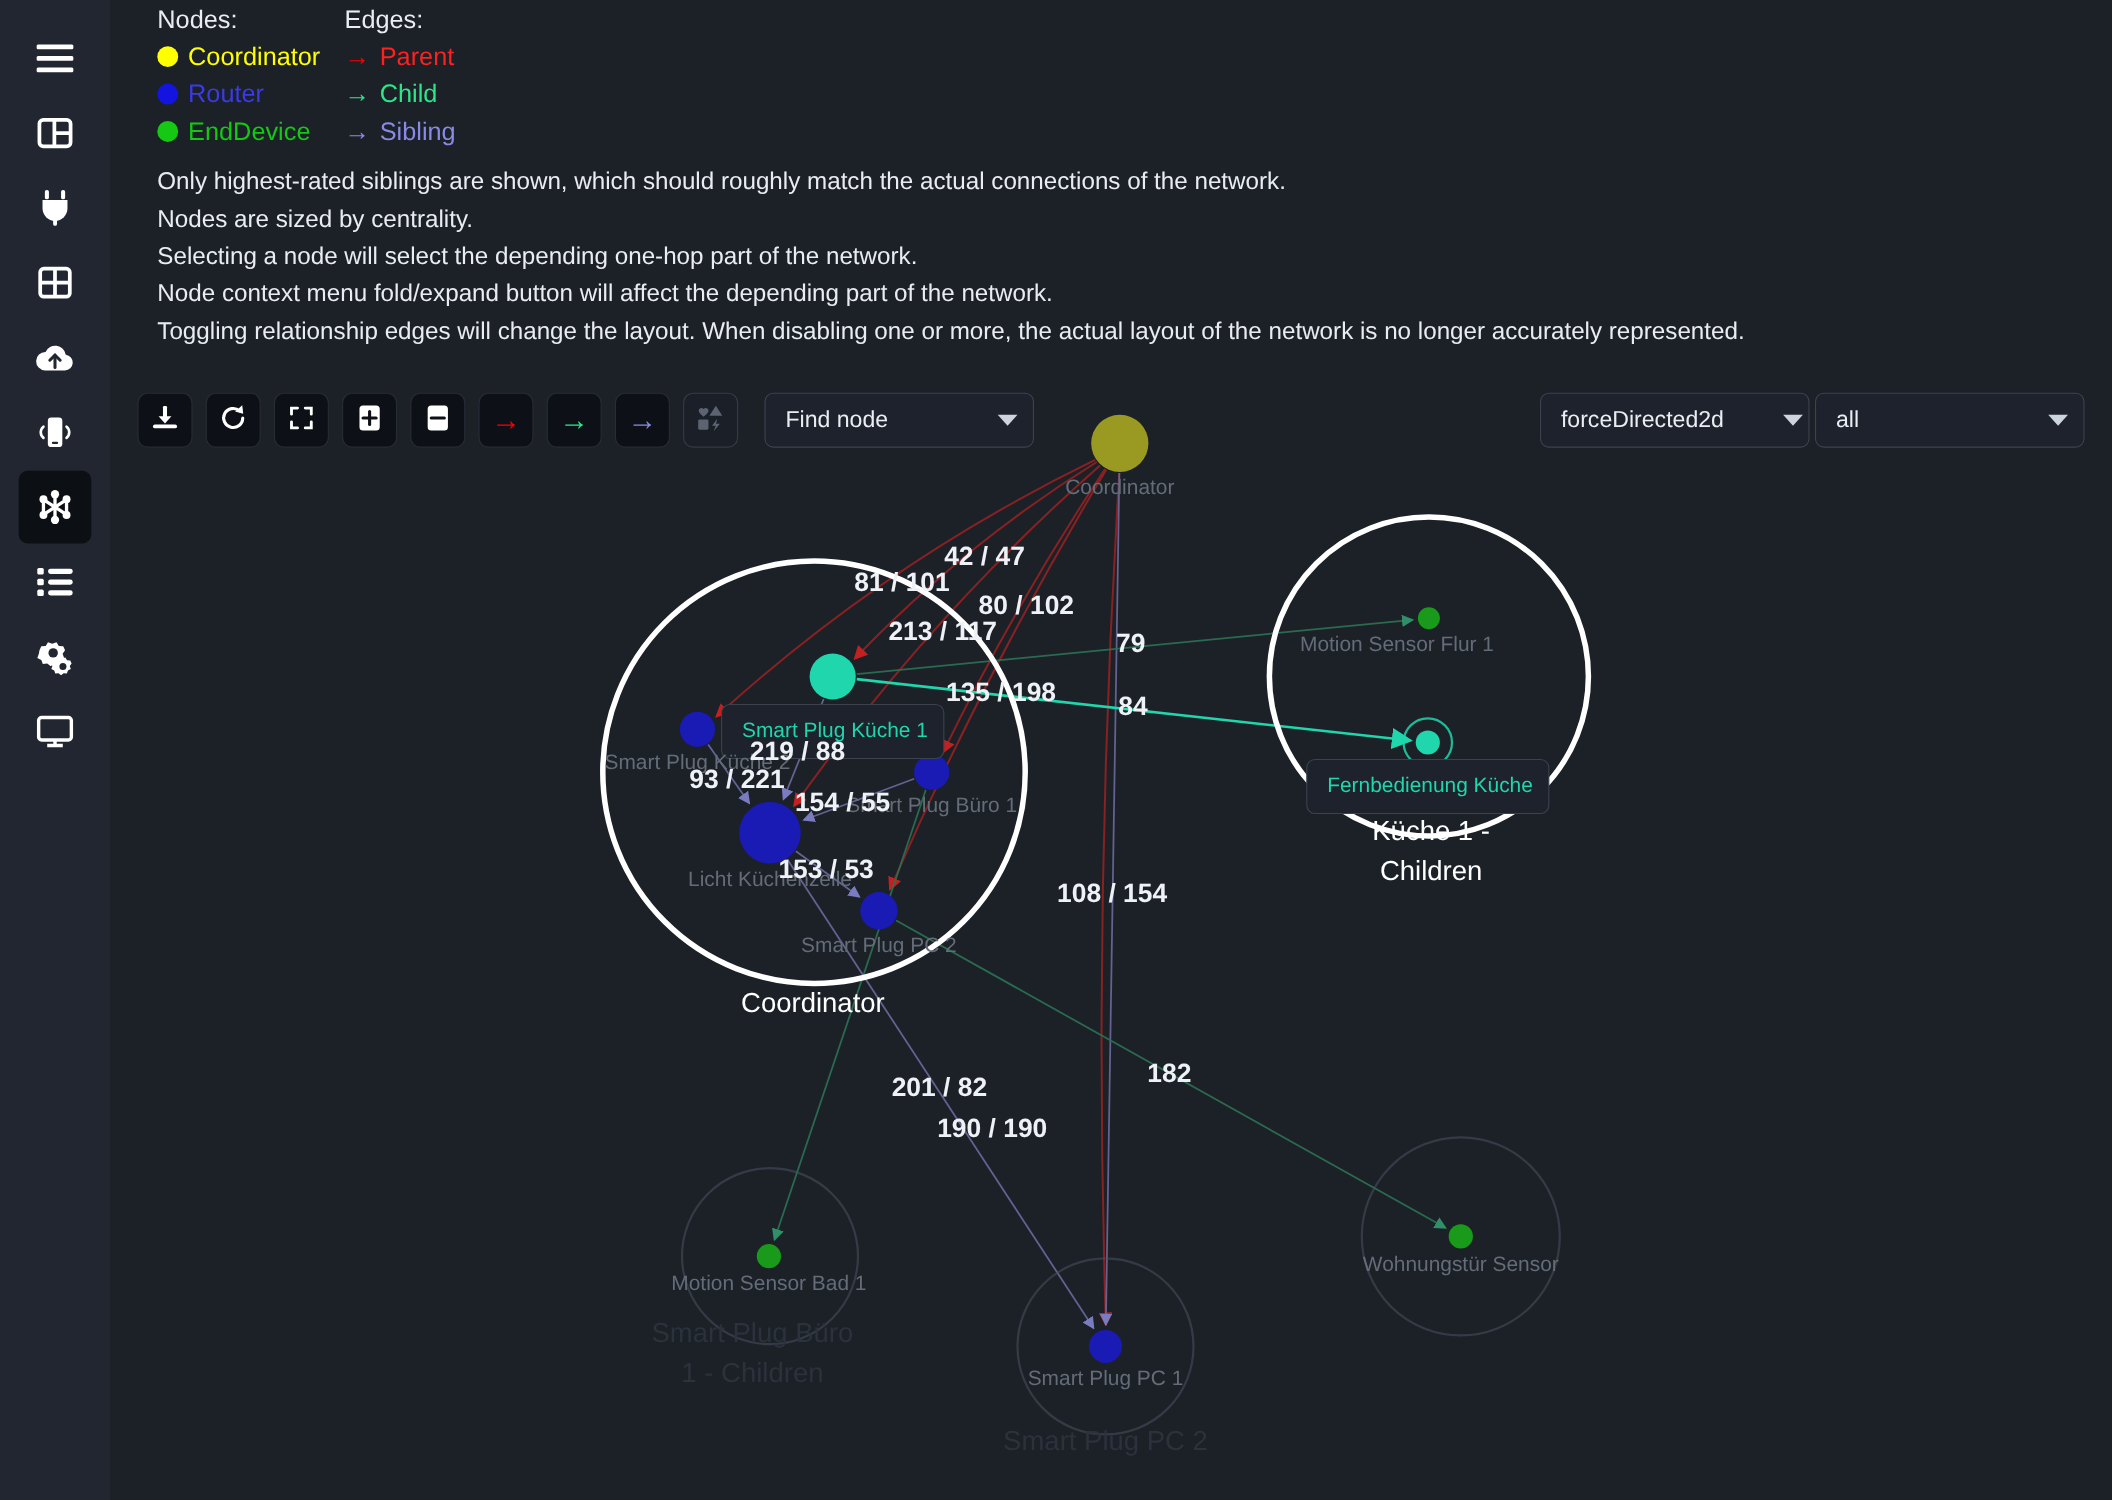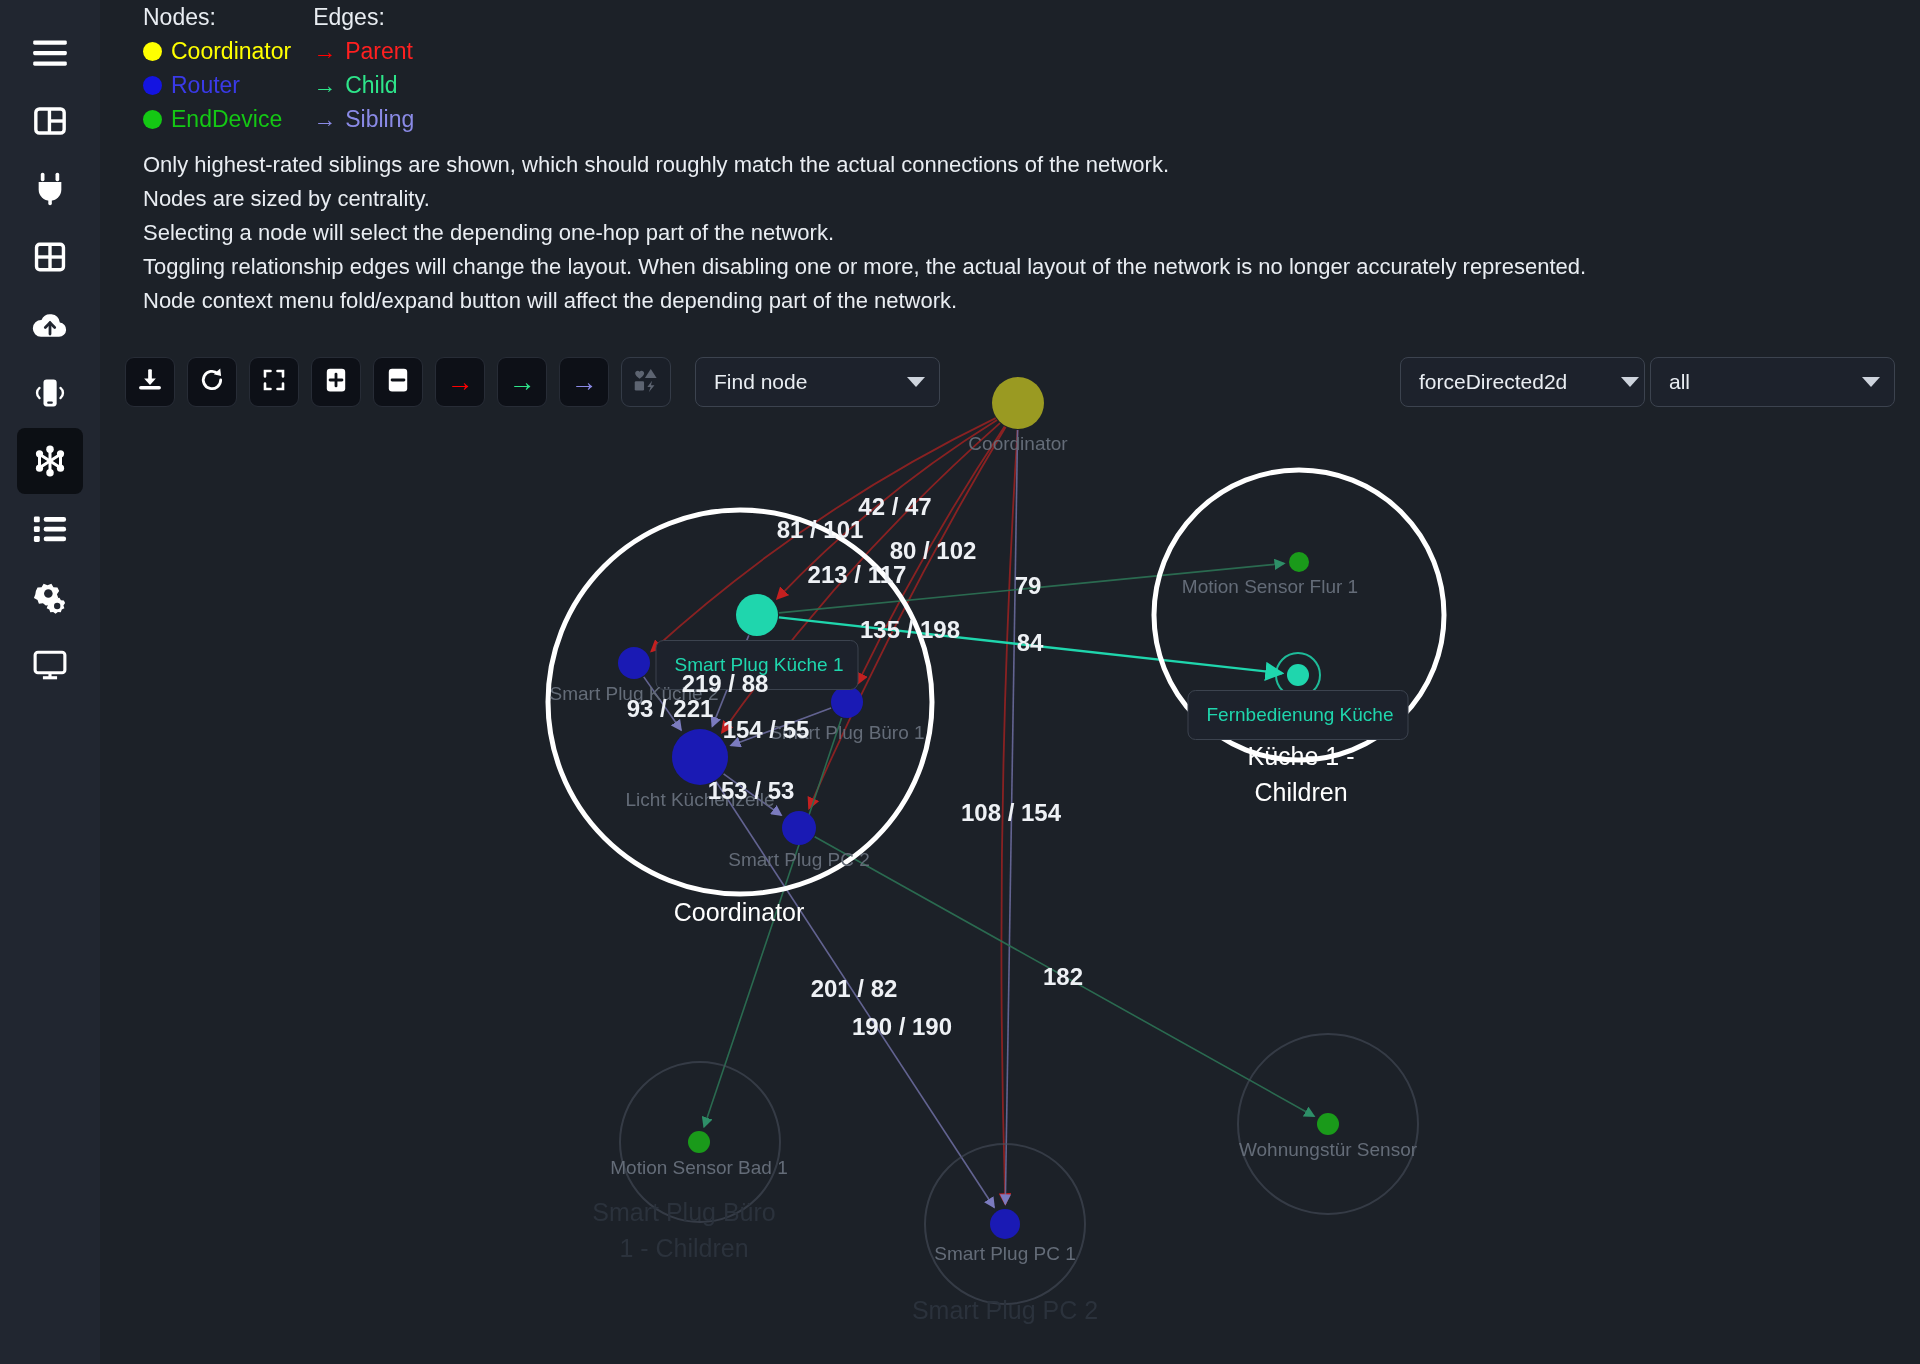--- a/index.html
+++ b/index.html
@@ -278,22 +278,22 @@
         <span class="legend-arrow" style="color:#8a8ae6">→</span>
         <span style="color:#8a8ae6">Sibling</span>
       </div>
     </div>
   </div>
 
   <div id="helptext">
     <div>Only highest-rated siblings are shown, which should roughly match the actual connections of the network.</div>
     <div>Nodes are sized by centrality.</div>
     <div>Selecting a node will select the depending one-hop part of the network.</div>
+    <div>Node context menu fold/expand button will affect the depending part of the network.</div>
     <div>Toggling relationship edges will change the layout. When disabling one or more, the actual layout of the network is no longer accurately represented.</div>
-    <div>Node context menu fold/expand button will affect the depending part of the network.</div>
   </div>
 
   <div id="toolbar">
     <div class="tool-btn">
       <span>
         <svg width="26" height="26" viewBox="0 0 24 24">
             <g fill="#ffffff">
           <rect x="10.3" y="2" width="3.4" height="10" rx="1"></rect>
           <polygon points="6.6,10.6 17.4,10.6 12,16.6"></polygon>
           <path d="M3.5 17.5h17a1.6 1.6 0 0 1 0 3.2h-17a1.6 1.6 0 0 1 0-3.2z"></path>

